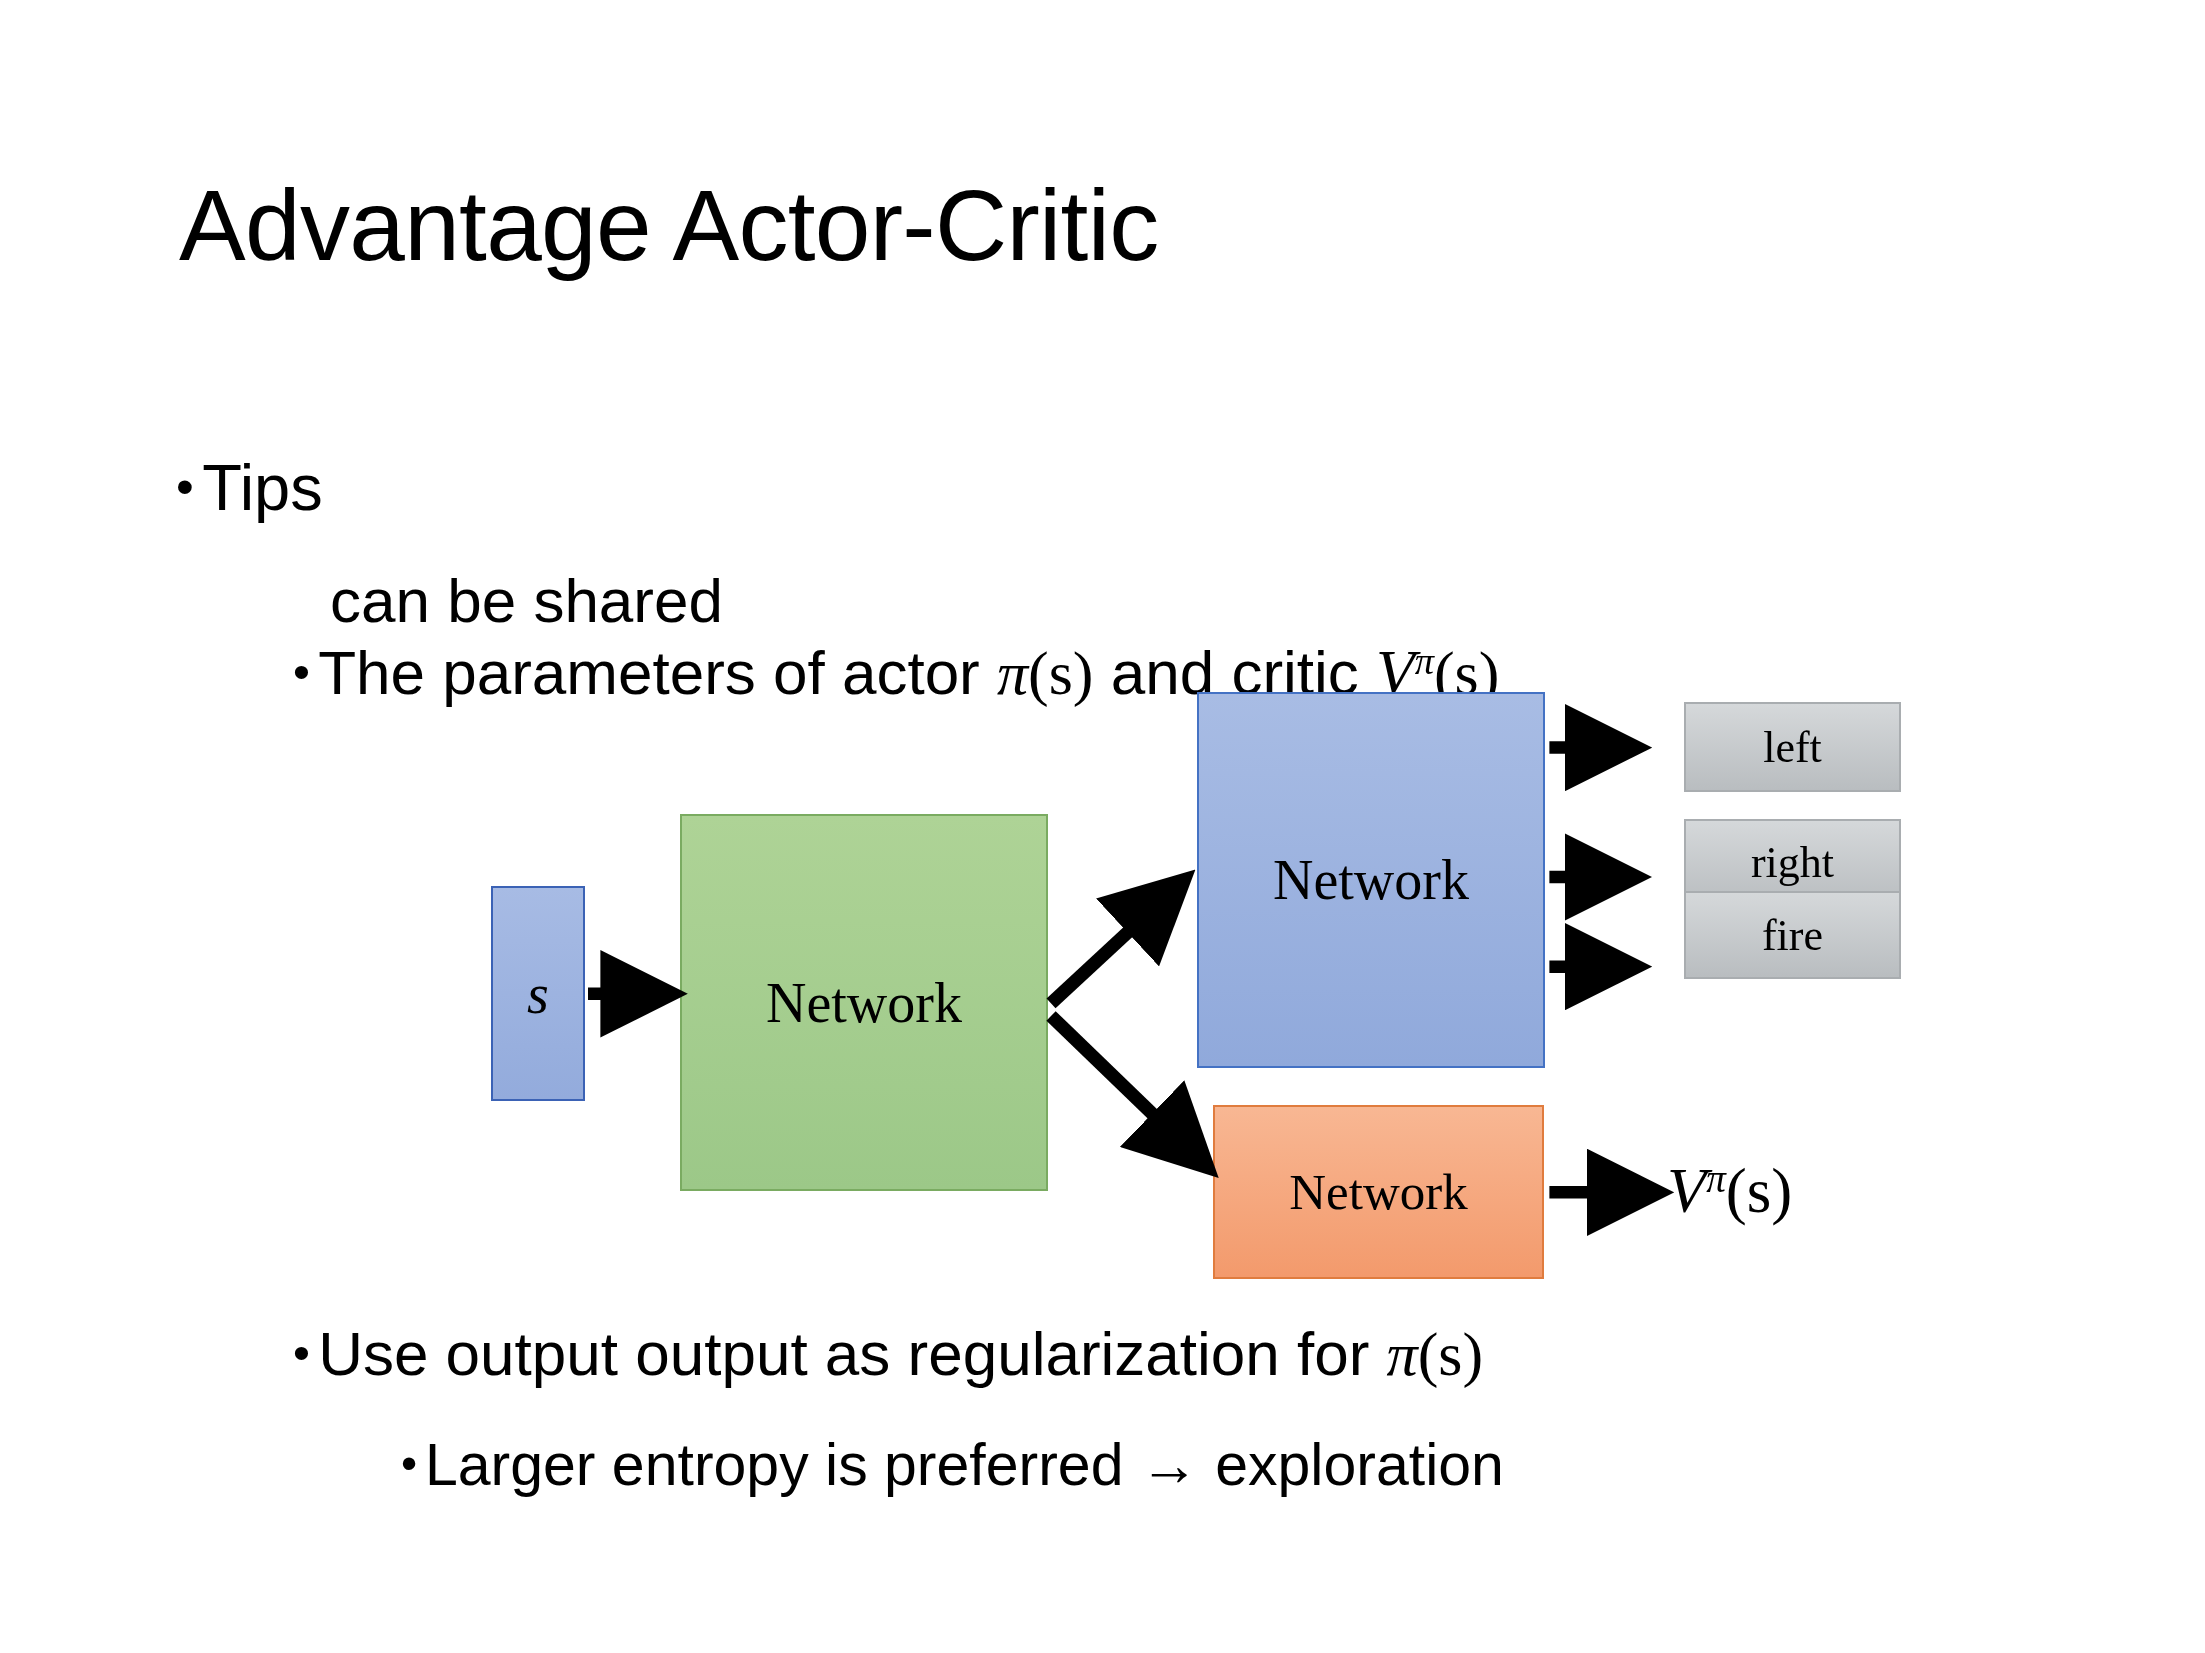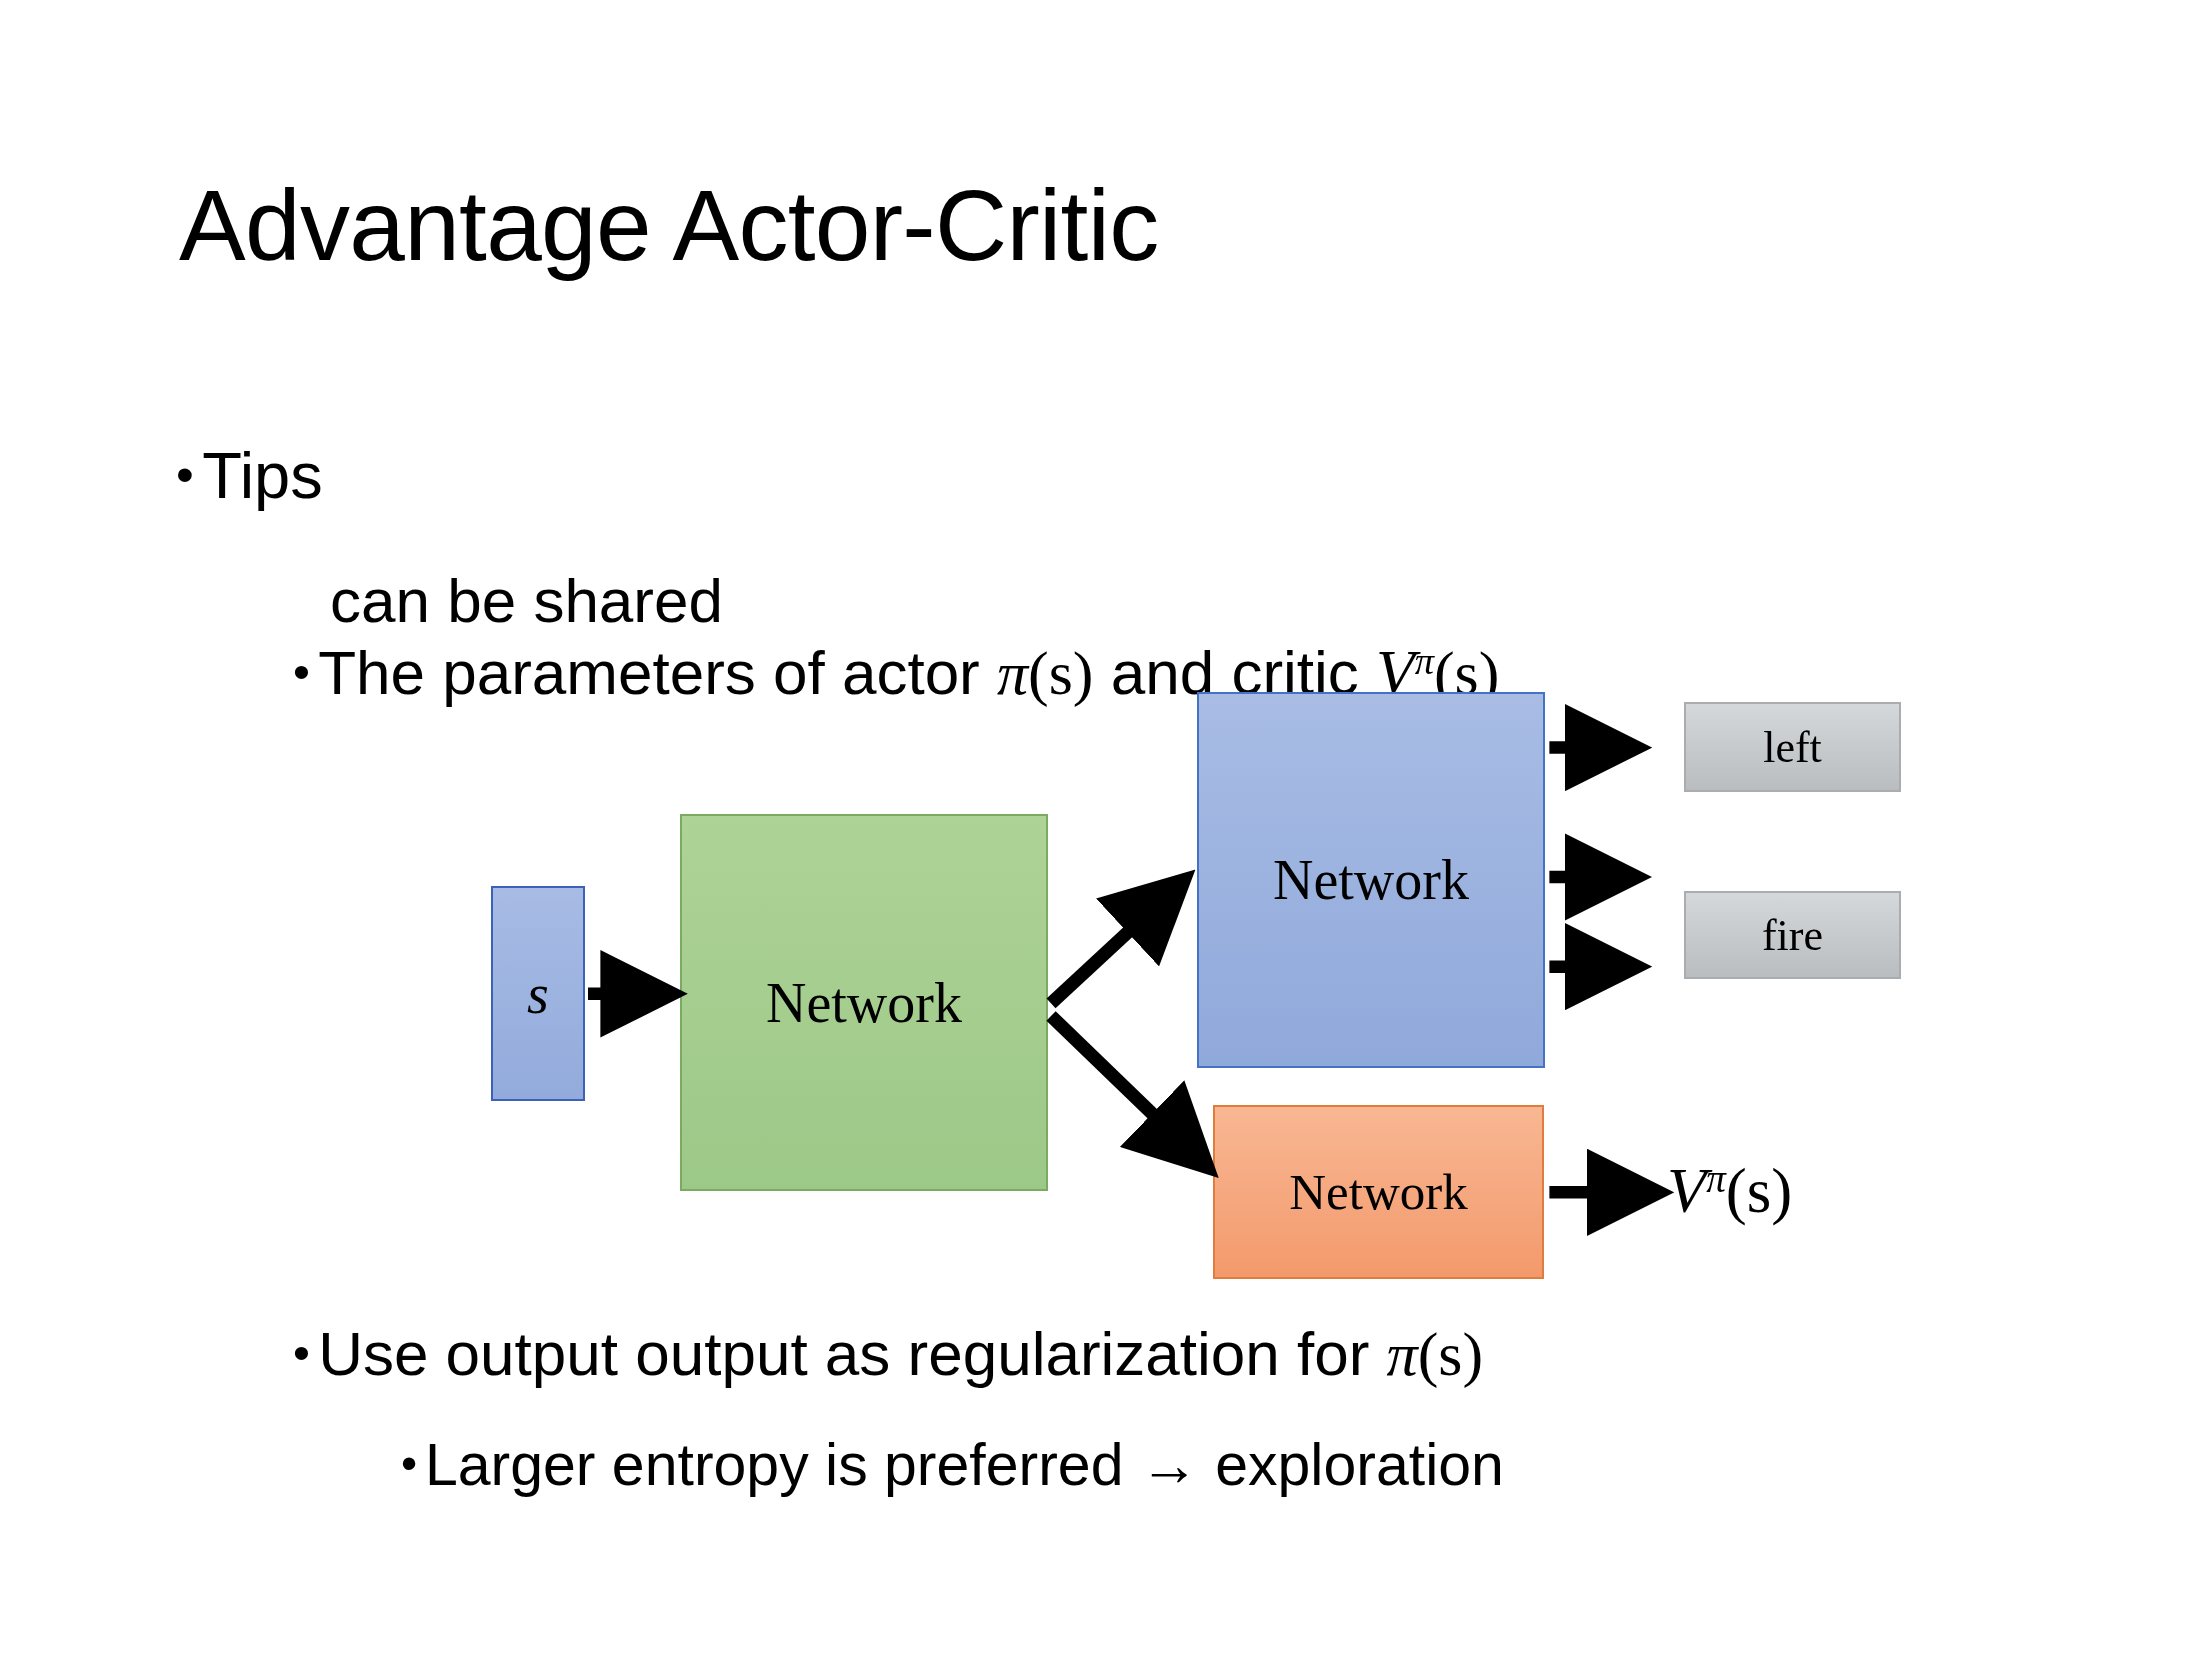--- a/index.html
+++ b/index.html
@@ -32,20 +32,21 @@
     color: #000000;
     white-space: nowrap;
   }
 
   
   .bullet-l1 {
     position: absolute;
     font-size: 65px;
     line-height: 1.12;
     white-space: nowrap;
+    margin-top: 12px;
   }
   .bullet-l2 {
     position: absolute;
     font-size: 62px;
     line-height: 1.14;
   }
   .bullet-l3 {
     position: absolute;
     font-size: 59px;
     line-height: 1.14;
@@ -169,20 +170,23 @@
   <div class="box box-blue" style="left:1197px; top:692px; width:348px; height:376px;">
     <span class="net-label">Network</span>
   </div>
 
   <div class="box box-orange" style="left:1213px; top:1105px; width:331px; height:174px;">
     <span class="net-label small">Network</span>
   </div>
 
   <div class="box box-gray" style="left:1644px; top:702px; width:217px; height:90px;">
     <span class="gray-label">left</span>
+  </div>
+  <div class="box box-gray" style="left:1644px; top:819px; width:217px; height:87px;">
+    <span class="gray-label">right</span>
   </div>
   <div class="box box-gray" style="left:1644px; top:891px; width:217px; height:88px;">
     <span class="gray-label">fire</span>
   </div>
 
   <div class="vpi-out" style="left:1667px; top:1154px;">
     <span class="mi">V</span><span class="mgreek sup">π</span><span class="mr">(s)</span>
   </div>
 
   <svg id="arrows" viewBox="0 0 3000 2250" xmlns="http://www.w3.org/2000/svg">

